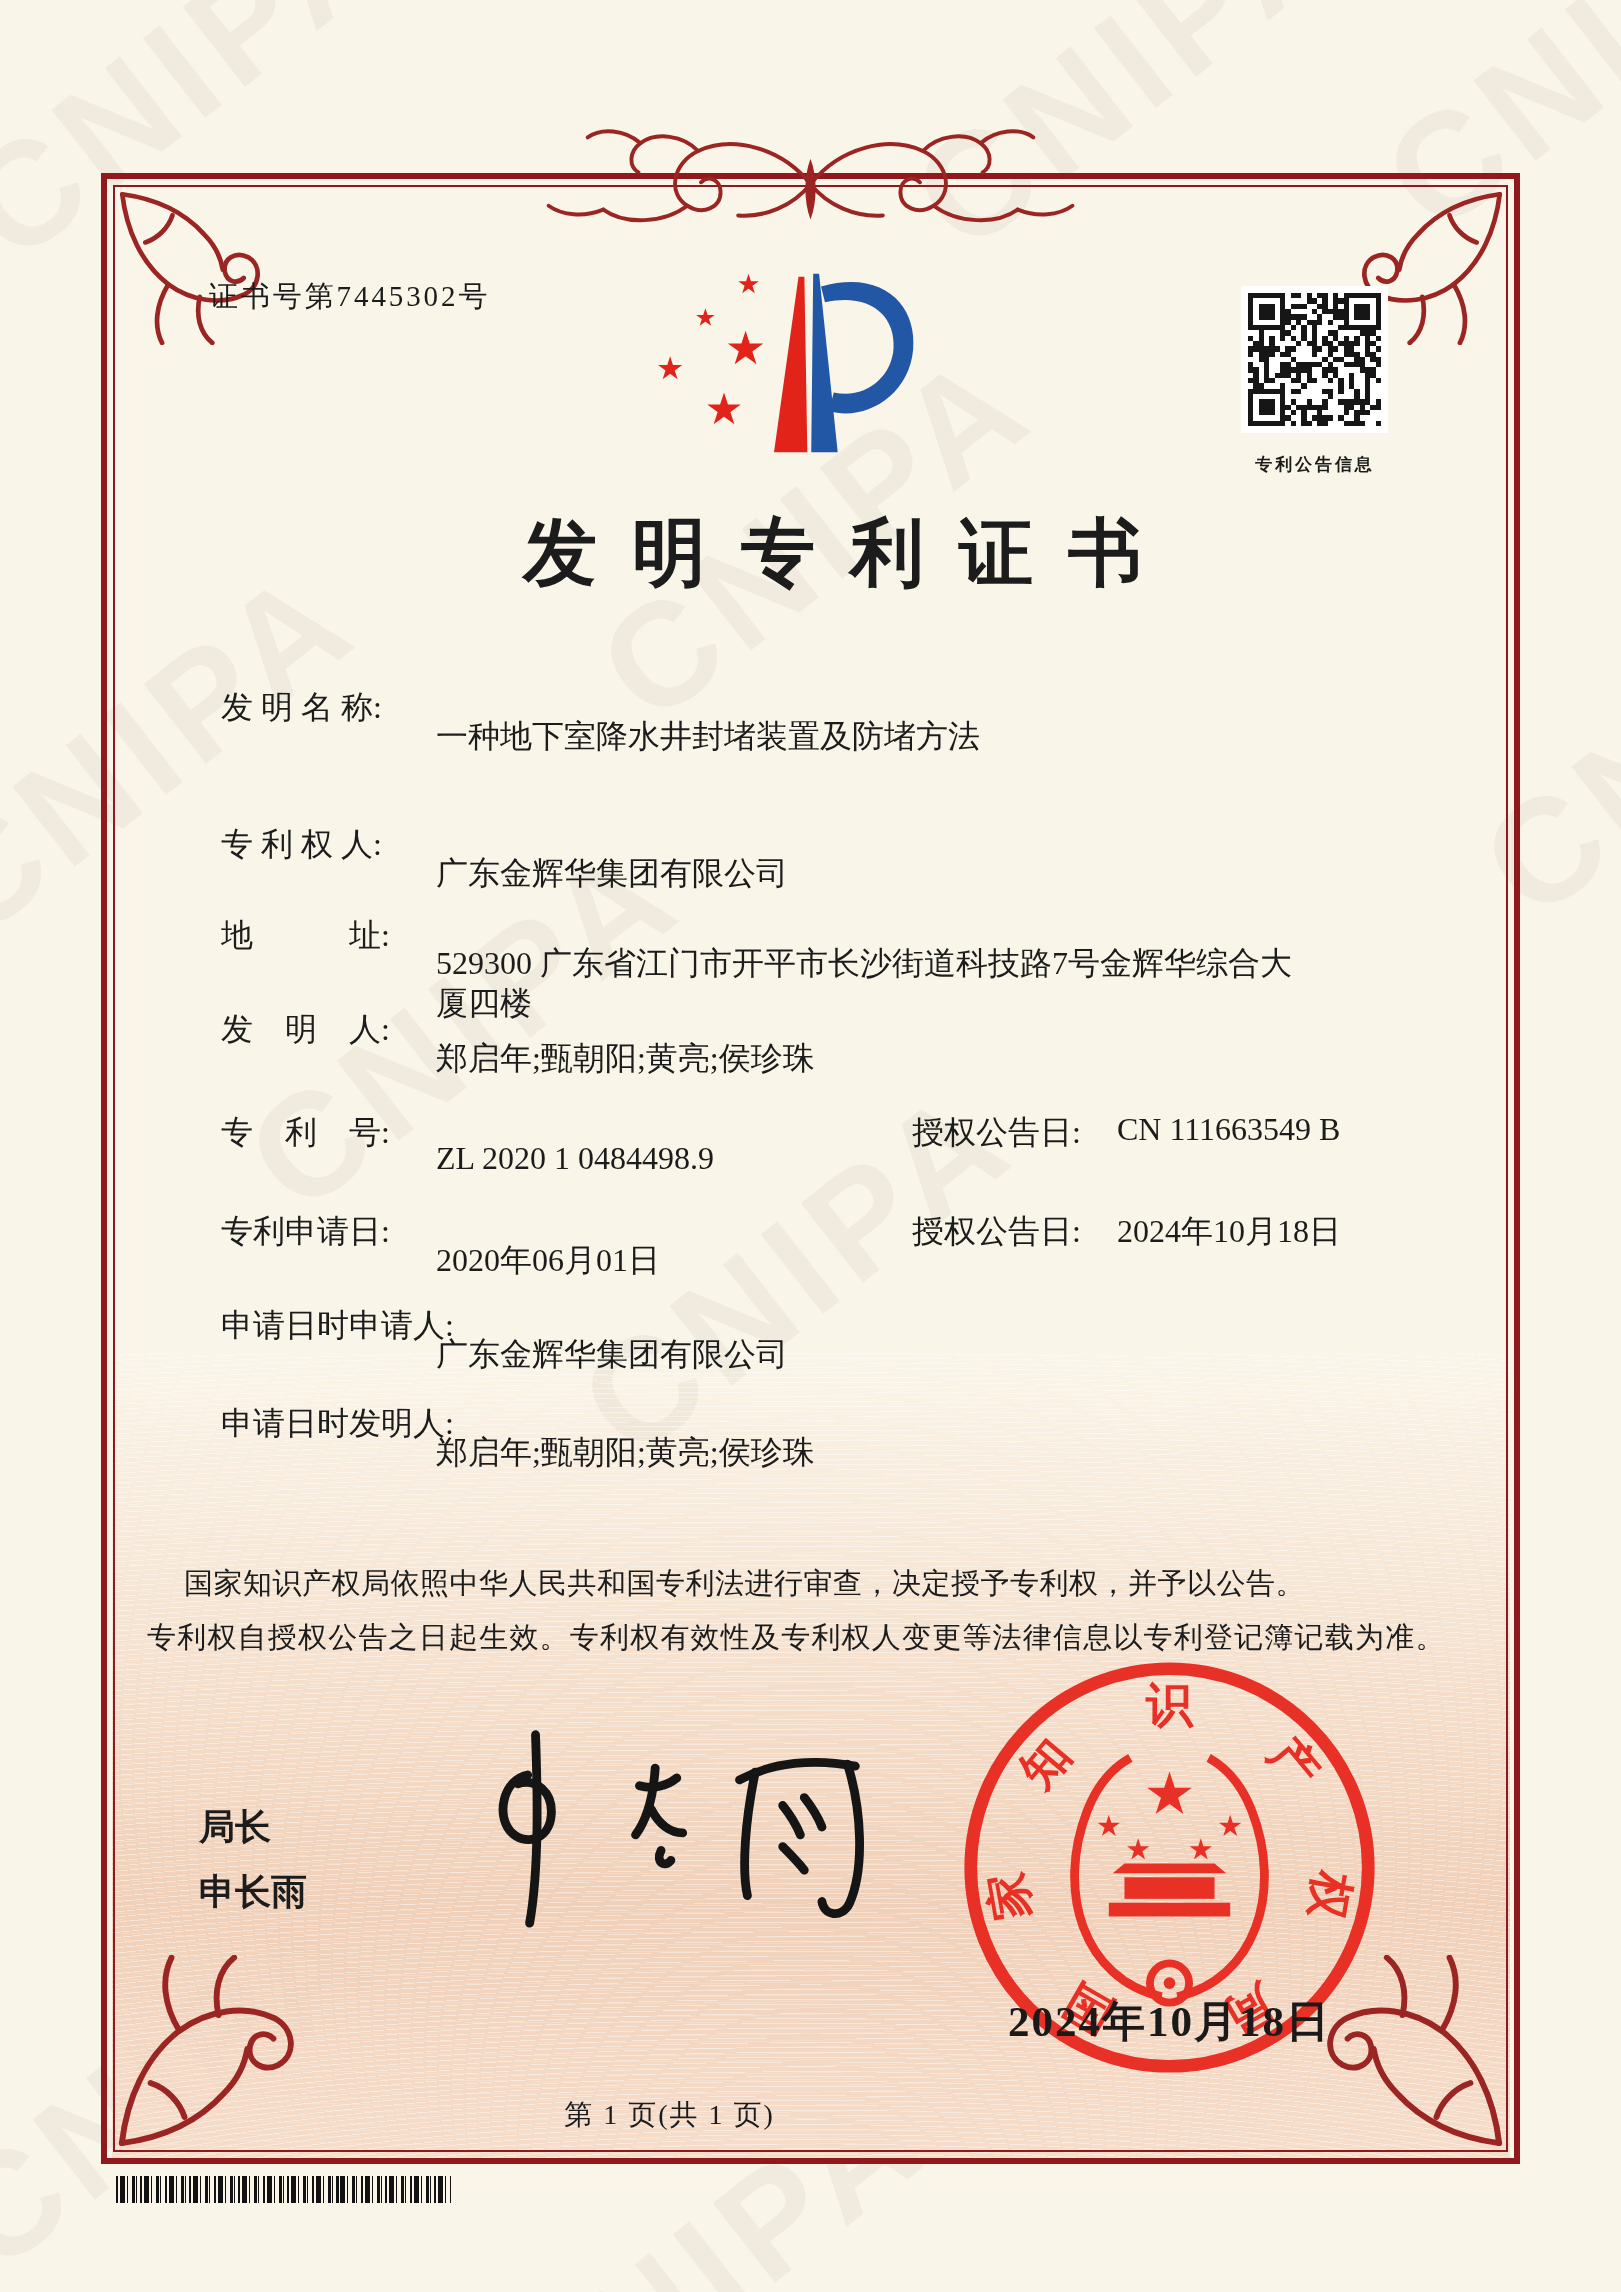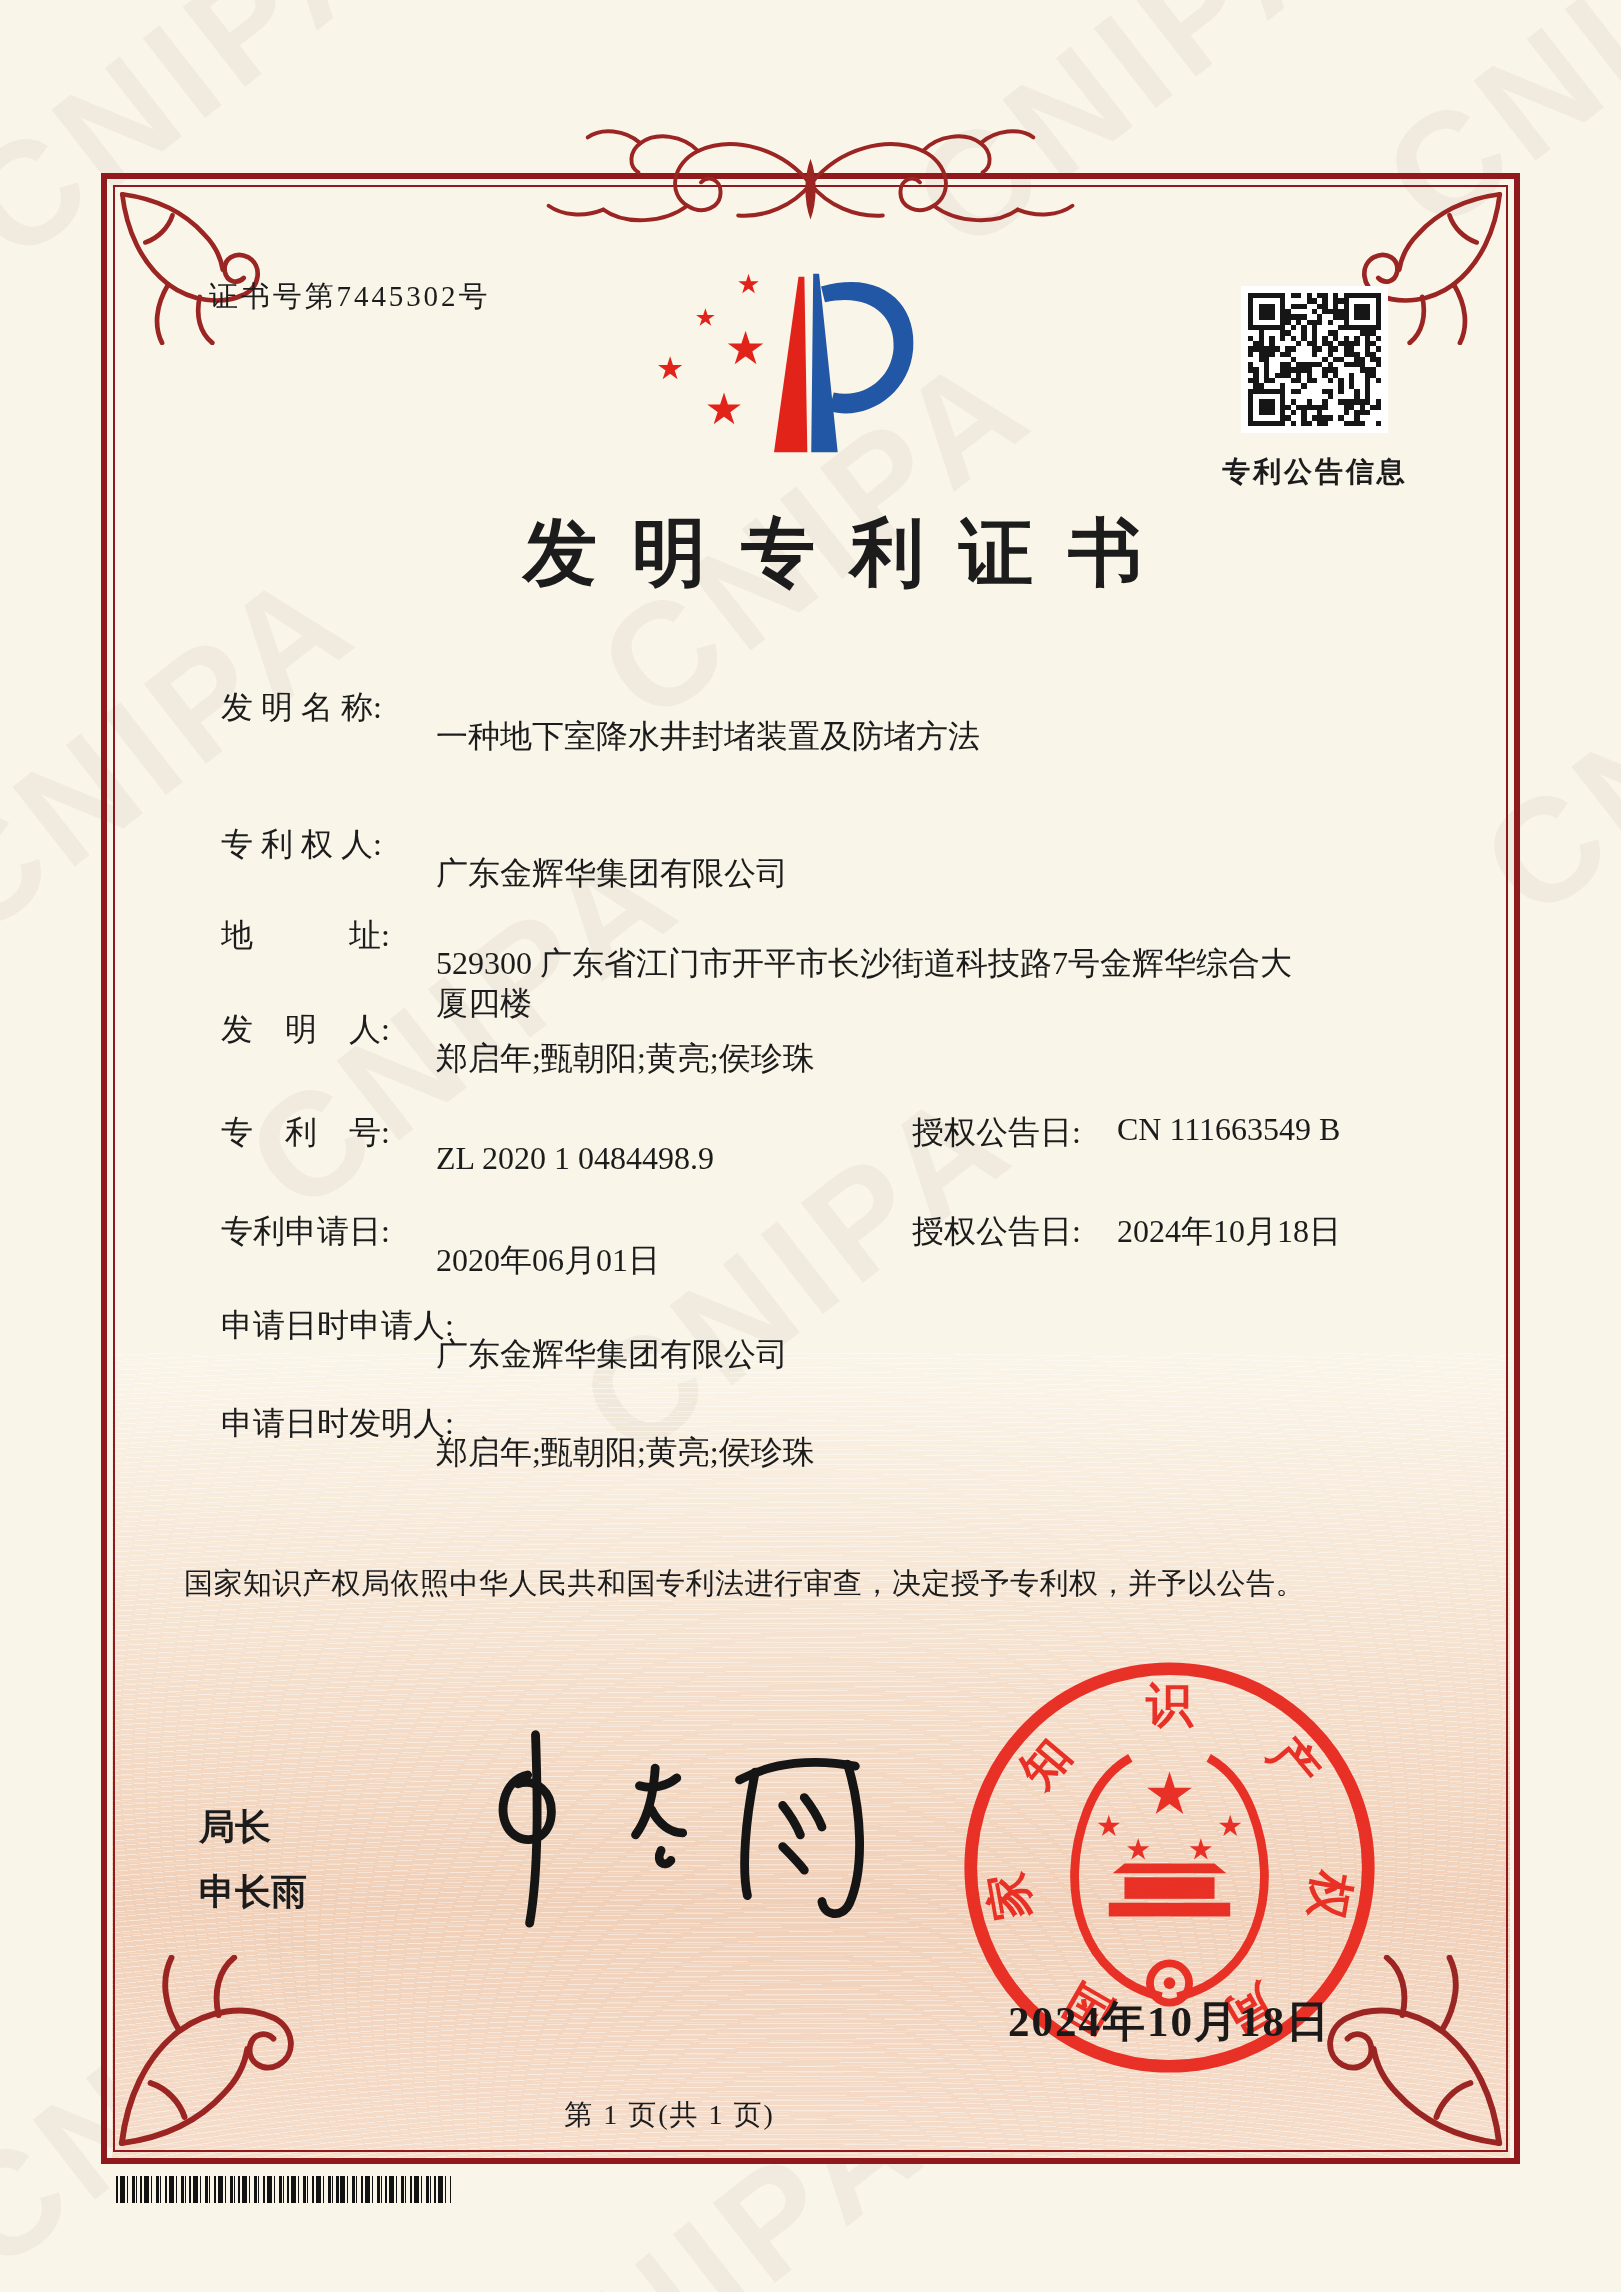--- a/index.html
+++ b/index.html
@@ -23,21 +23,21 @@
          background:repeating-radial-gradient(2254px 745px at 35% -55%,
                     rgba(255,255,255,0) 0 16.7px,rgba(255,255,255,.5) 16.7px 19.6px);}
   
   .certno{position:absolute;left:209px;top:277px;font-size:29px;letter-spacing:2.9px;}
   .logo{position:absolute;left:627px;top:253px;}
   .qr{position:absolute;left:1241px;top:286px;width:147px;height:147px;background:#fff;
       padding:6.9px;box-sizing:border-box;display:grid;
       grid-template-columns:repeat(25,1fr);grid-auto-rows:1fr;}
   .qr i{display:block;} .qr i.b{background:#161616;}
   .qrcap{position:absolute;left:1208px;top:453px;width:214px;text-align:center;
-         font-size:28px;font-weight:700;letter-spacing:2.9px;}
+         font-size:17px;font-weight:700;letter-spacing:2.9px;}
   .title{position:absolute;left:0;width:100%;top:504px;text-align:center;
          font-size:74px;font-weight:700;letter-spacing:35px;text-indent:35px;padding-left:22px;}
   
   .fl{position:absolute;font-size:32px;white-space:pre;}
   .lx{left:221px;} .vx{left:436px;margin-top:29px;} .l2{left:912px;} .v2{left:1117px;}
   .t1{top:686px;} .t2{top:823px;} .t3{top:914px;} .t4{top:1008px;}
   .t5{top:1111px;} .t6{top:1210px;} .t7{top:1304px;} .t8{top:1402px;}
   .addrval{width:863px;white-space:normal;line-height:40px;}
   
   .bodyline{position:absolute;font-size:29px;white-space:nowrap;text-align:right;}
@@ -799,20 +799,21 @@
   <span class="fl l2 t6">授权公告日: </span>
   <span class="fl v2 t6">2024年10月18日</span>
 
   <span class="fl lx t7">申请日时申请人: </span>
   <span class="fl vx t7">广东金辉华集团有限公司</span>
 
   <span class="fl lx t8">申请日时发明人: </span>
   <span class="fl vx t8">郑启年;甄朝阳;黄亮;侯珍珠</span>
 
   <div class="bodyline b1">国家知识产权局依照中华人民共和国专利法进行审查，决定授予专利权，并予以公告。</div>
+  <div class="bodyline b2">专利权自授权公告之日起生效。专利权有效性及专利权人变更等法律信息以专利登记簿记载为准。</div>
 
   <div class="sigtitle">局长</div>
   <div class="signame">申长雨</div>
 
   <svg class="sigsvg" width="412" height="211" viewBox="0 0 420 215">
     <g stroke="#151515" stroke-width="9" fill="none" stroke-linecap="round" stroke-linejoin="round">
       <path d="M70,55 C45,60 38,95 52,112 C66,128 92,122 94,96 C96,72 78,58 60,64"></path>
       <path d="M78,14 C80,70 82,150 72,206"></path>
       <path d="M200,48 C198,78 192,100 180,116"></path>
       <path d="M184,66 C198,70 212,66 222,58"></path>

